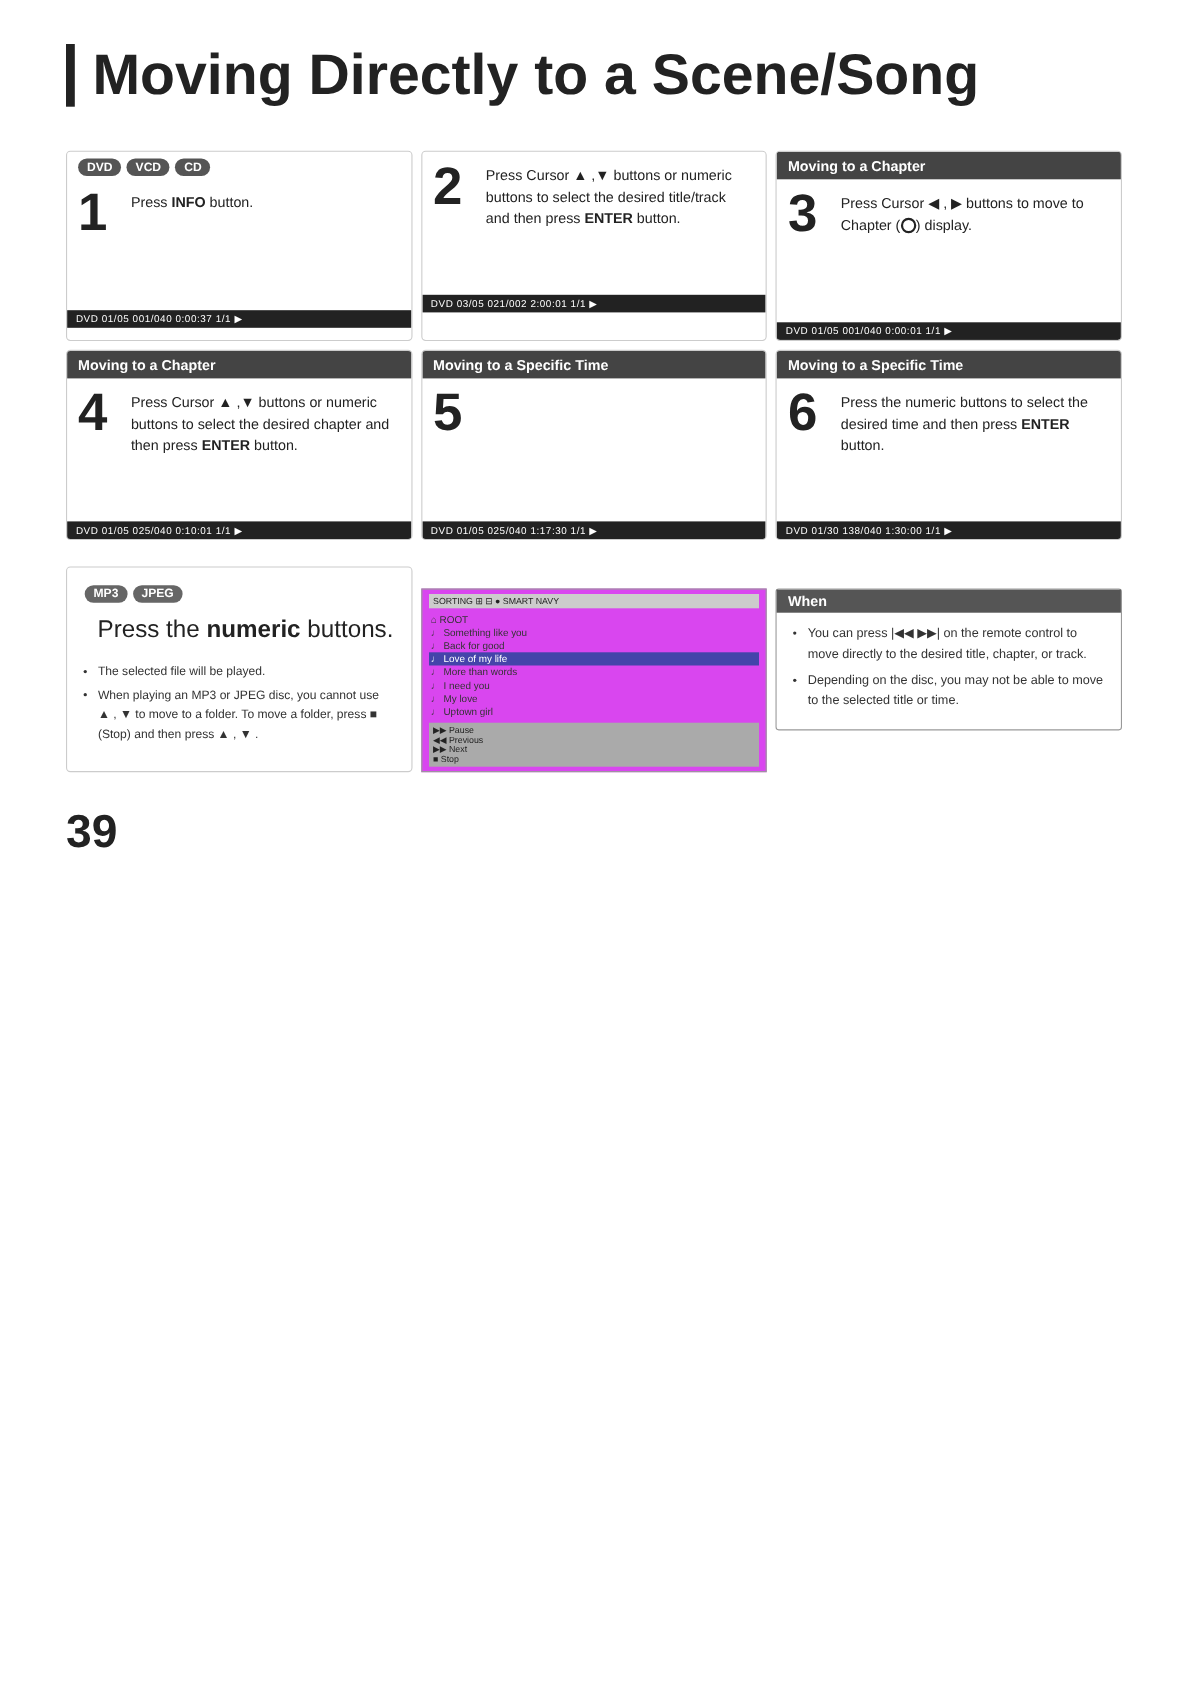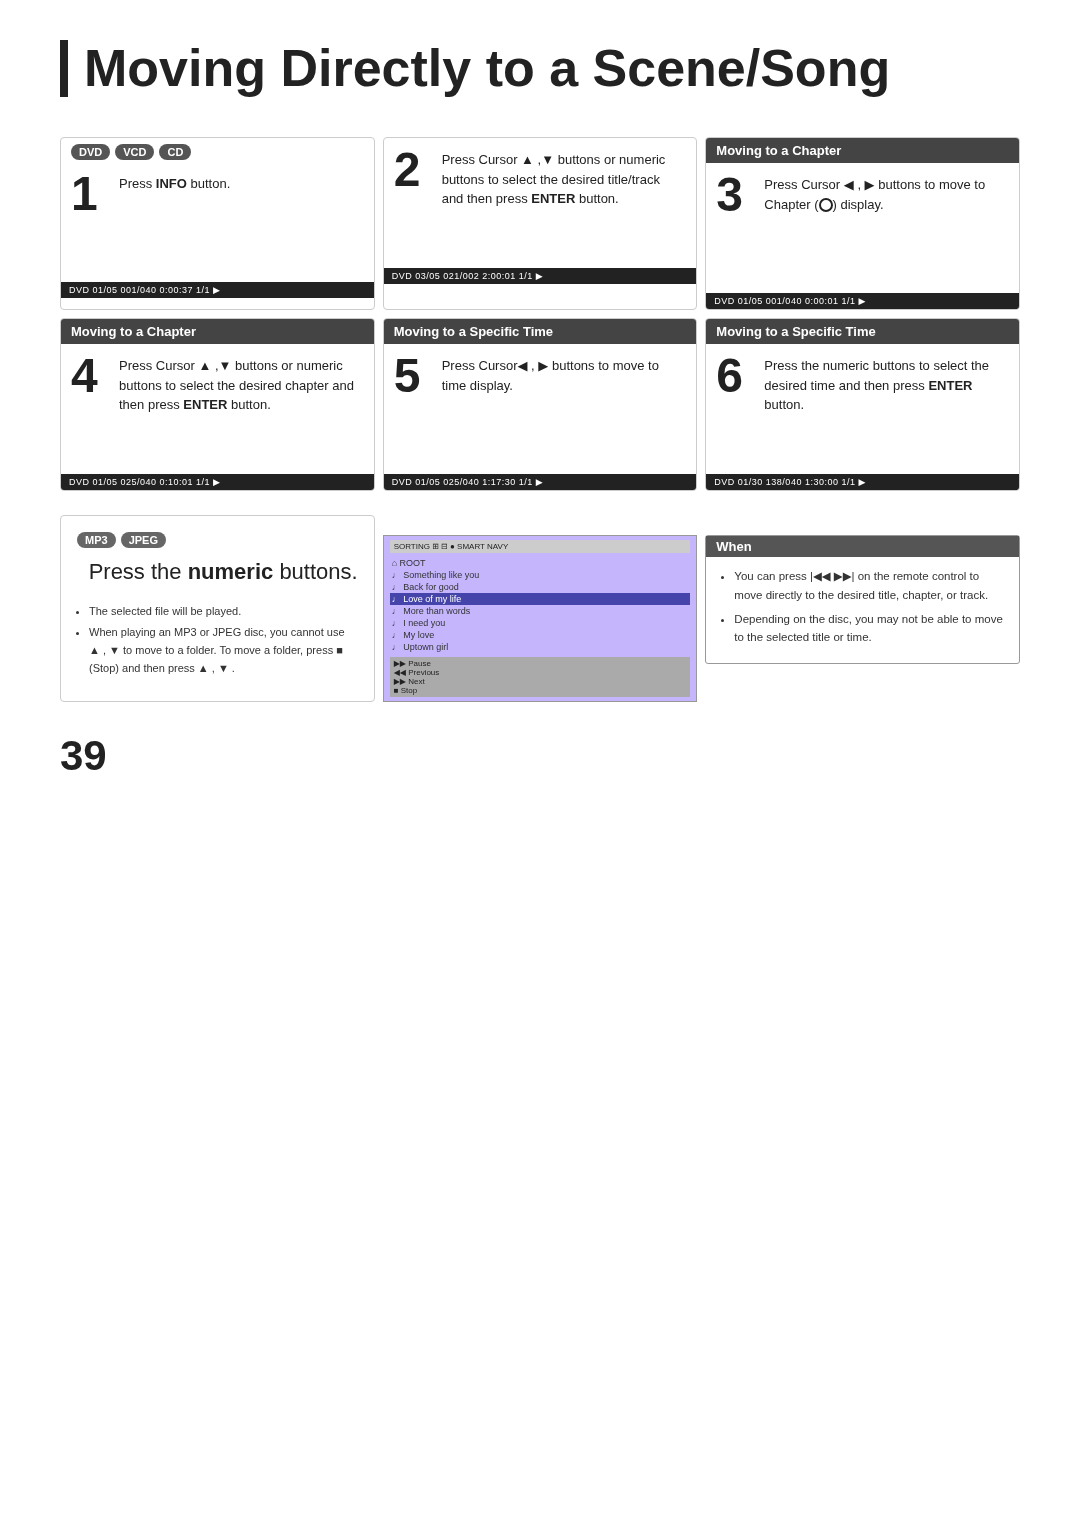--- a/index.html
+++ b/index.html
@@ -115,21 +115,21 @@
     .bullet-list {
       font-size: 11px;
       color: #333;
       line-height: 1.6;
     }
     .bullet-list li { margin-left: 12px; margin-bottom: 4px; }
 
     
     .screen-box {
       border: 1px solid #999;
-      background: #c4b5fd;
+      background: #d946ef;
       font-size: 9px;
       padding: 4px 6px;
       min-height: 120px;
     }
     .screen-header {
       background: #ccc;
       font-size: 8px;
       padding: 2px 4px;
       margin-bottom: 4px;
       display: flex;
@@ -227,23 +227,20 @@
         Press Cursor ▲ ,▼ buttons or numeric buttons to select the desired chapter and then press <b>ENTER</b> button.
       </div>
     </div>
     <div class="step-footer">DVD  01/05  025/040  0:10:01  1/1 ▶</div>
   </div>
 
   <div class="step-box">
     <div class="step-header">Moving to a Specific Time</div>
     <div class="step-content">
       <span class="step-number">5</span>
-      <div class="step-text">
-        Press Cursor◀ , ▶ buttons to move to time display.
-      </div>
     </div>
     <div class="step-footer">DVD  01/05  025/040  1:17:30  1/1 ▶</div>
   </div>
 
   <div class="step-box">
     <div class="step-header">Moving to a Specific Time</div>
     <div class="step-content">
       <span class="step-number">6</span>
       <div class="step-text">
         Press the numeric buttons to select the desired time and then press <b>ENTER</b> button.

